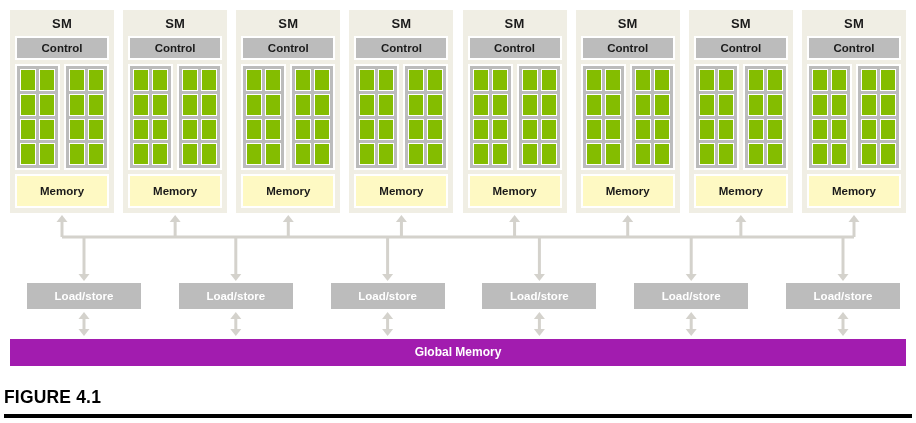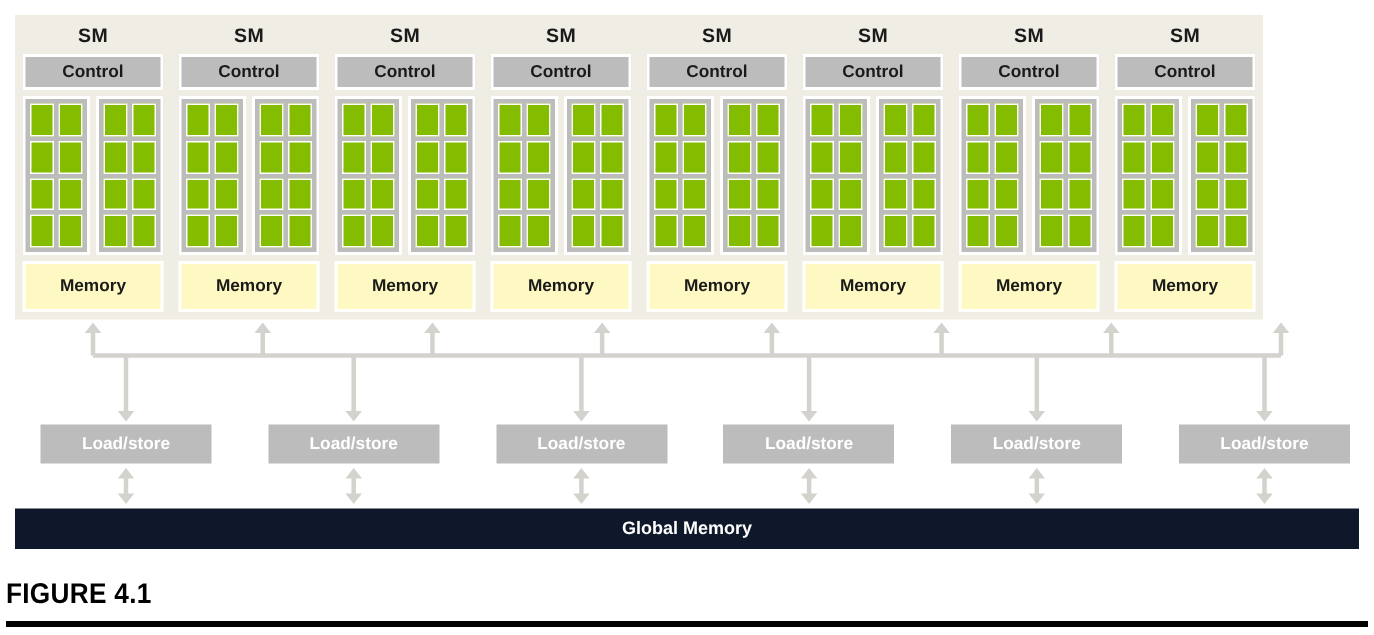--- a/index.html
+++ b/index.html
@@ -23,20 +23,21 @@
   }
 
   
   #sm-row {
     position: absolute;
     left: 10px;
     top: 10px;
     width: 896px;
     height: 203px;
     display: flex;
+    justify-content: space-between;
   }
   .sm-block {
     width: 104px;
     height: 203px;
     background: #f0eee4;
     box-sizing: border-box;
     padding: 4px 5px 5px 5px;
     display: flex;
     flex-direction: column;
   }
@@ -126,21 +127,21 @@
     color: #ffffff;
   }
 
   
   #global-memory {
     position: absolute;
     left: 10px;
     top: 339px;
     width: 896px;
     height: 27px;
-    background: #0f172a;
+    background: #a21caf;
     line-height: 27px;
     text-align: center;
     font-size: 12px;
     font-weight: bold;
     color: #ffffff;
   }
 
   
   #caption {
     position: absolute;

